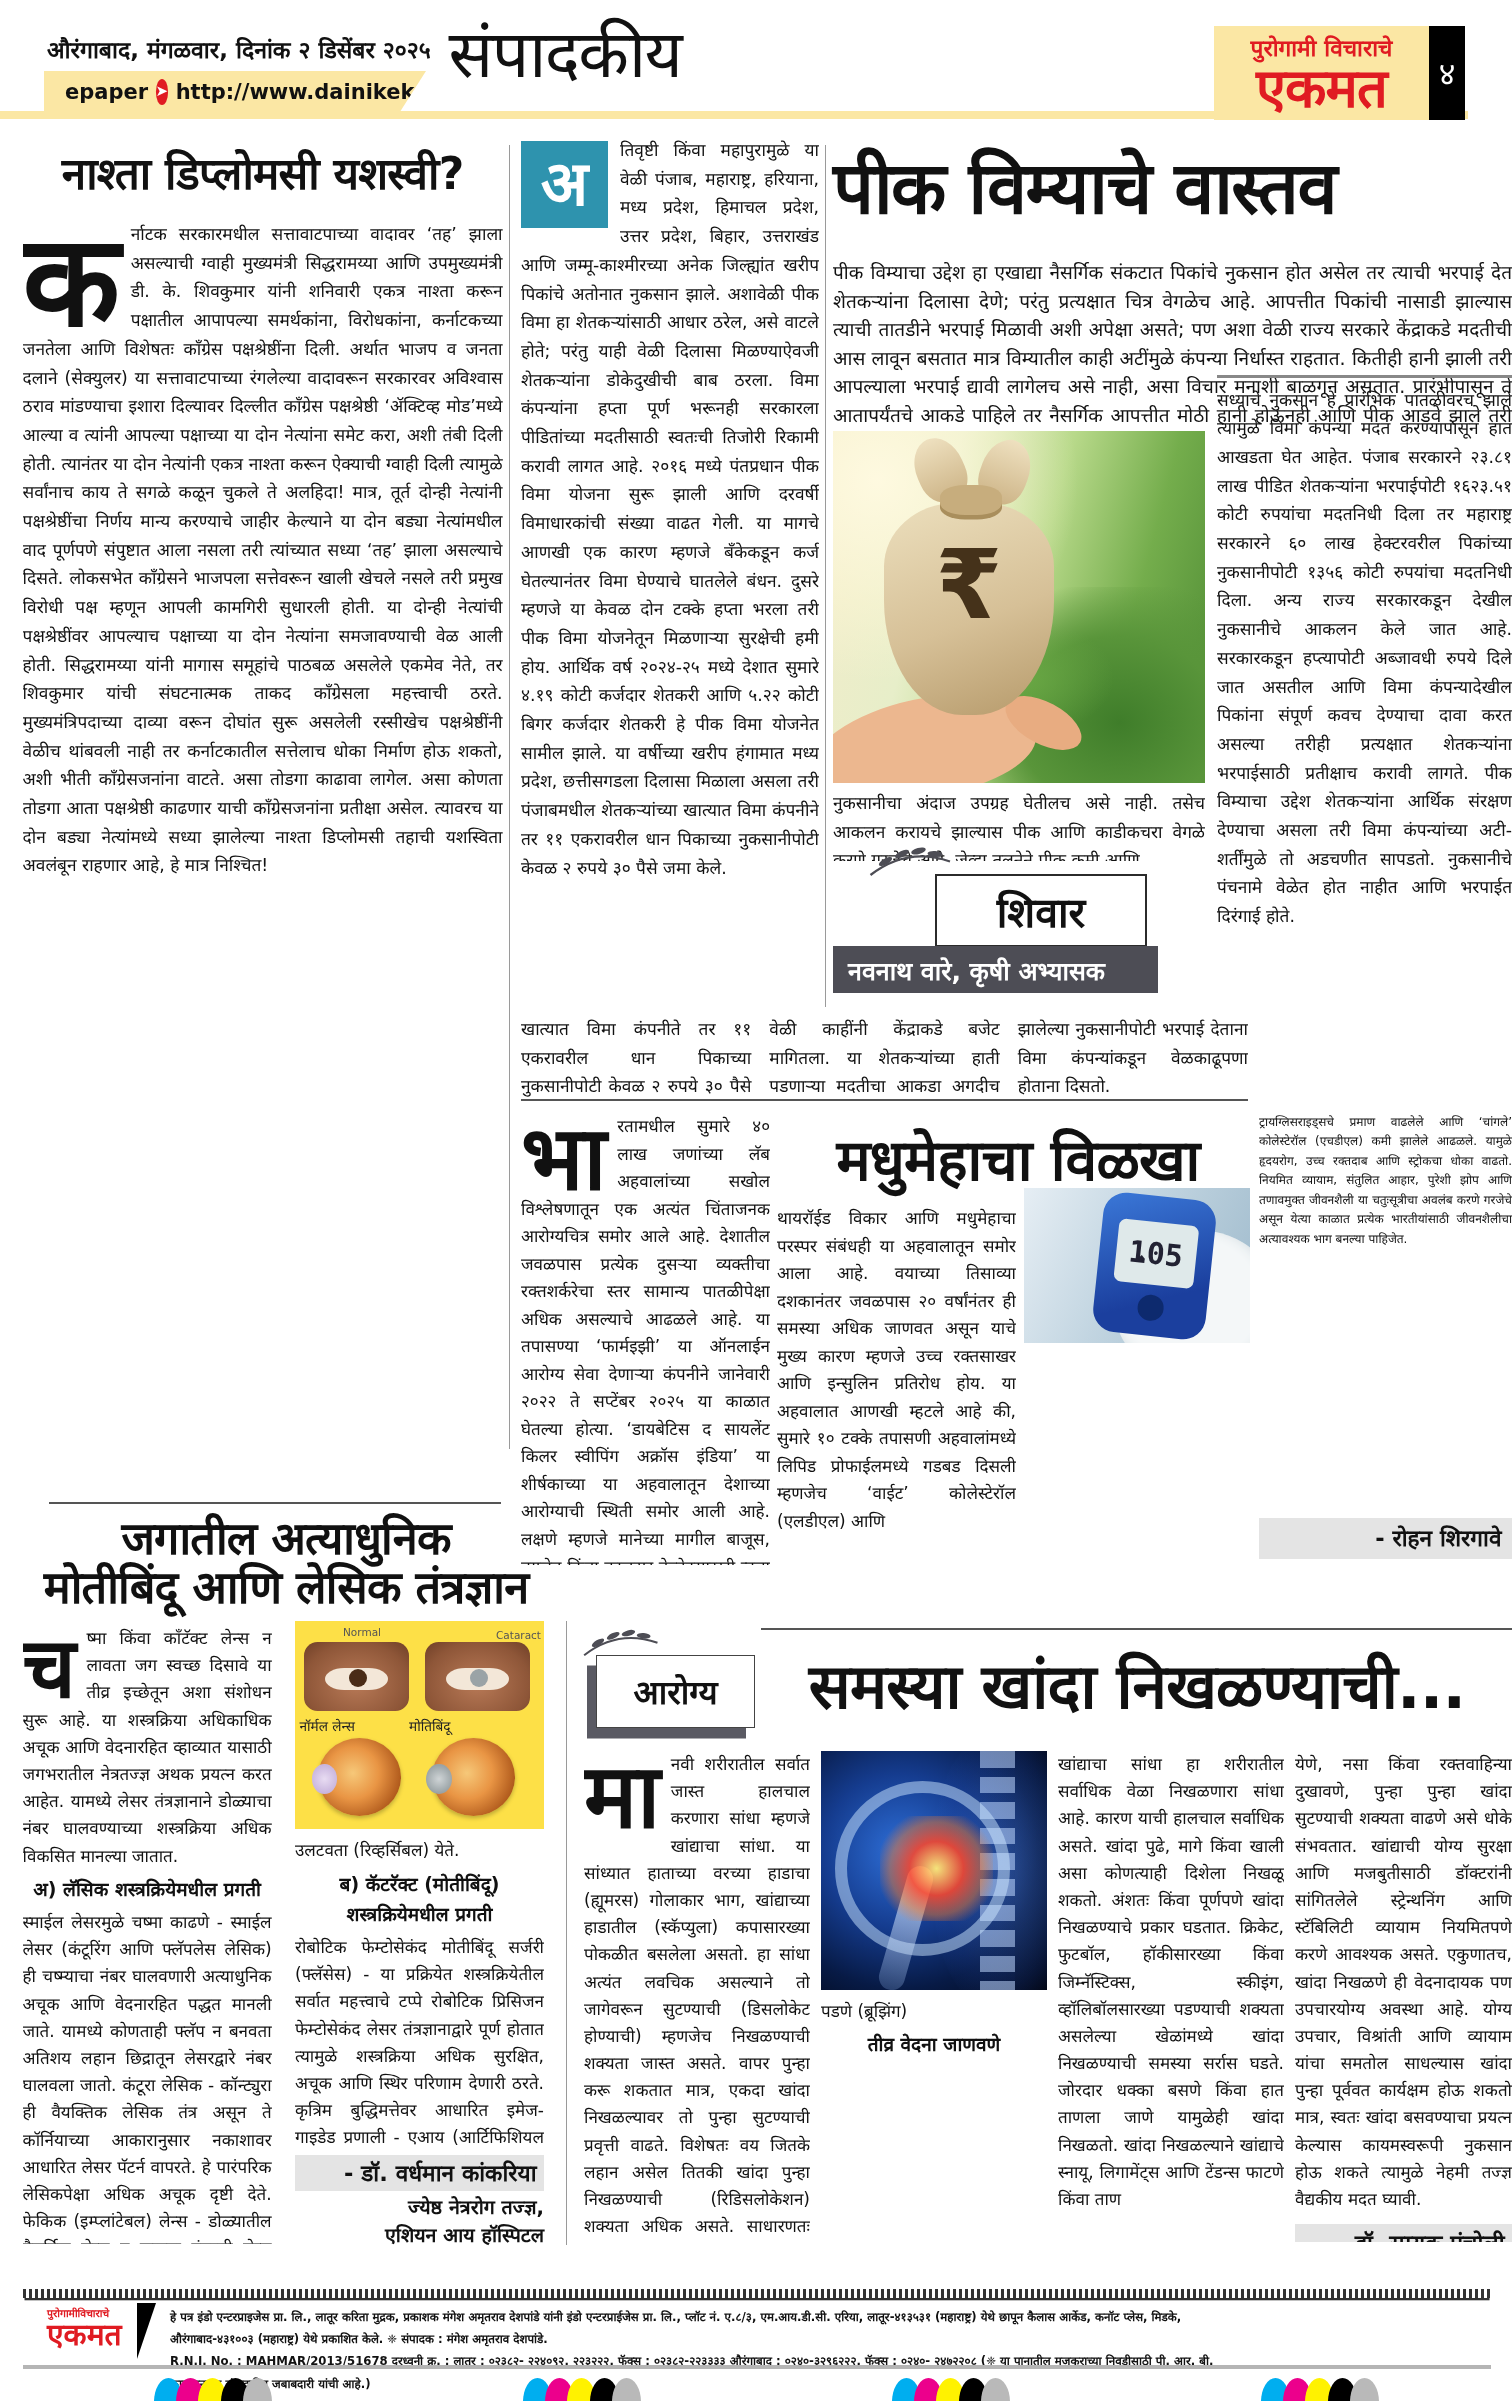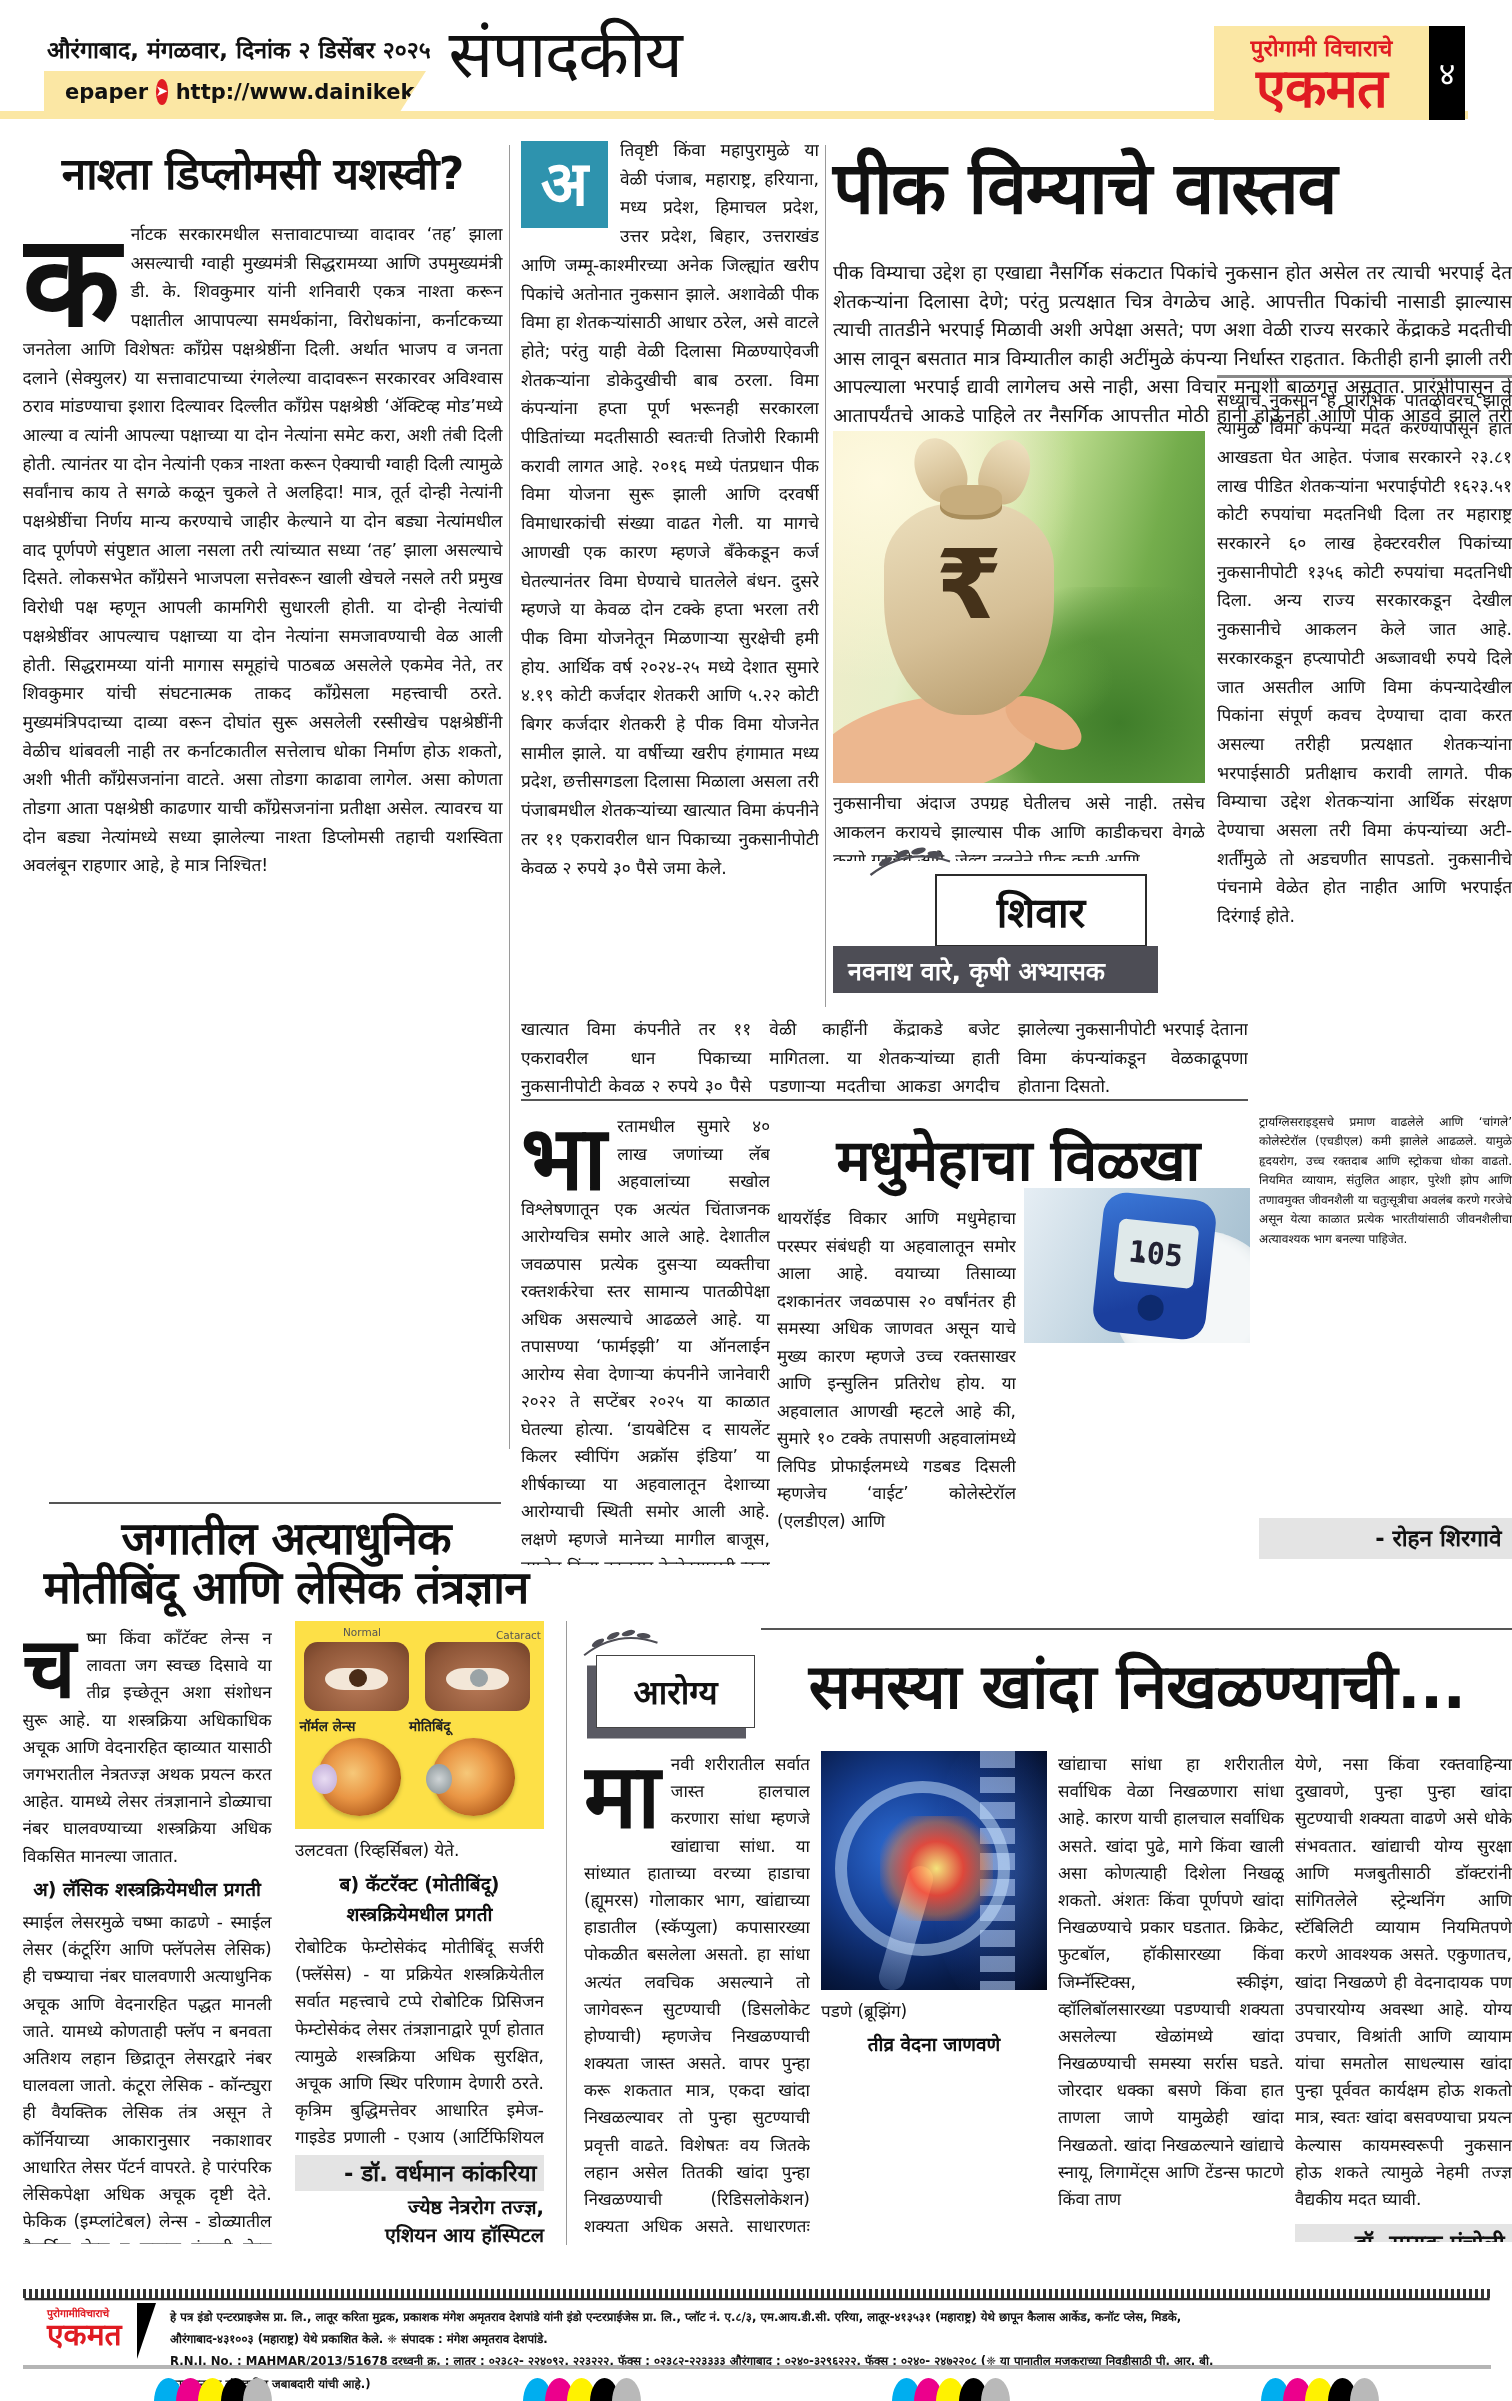--- a/index.html
+++ b/index.html
@@ -119,21 +119,21 @@
     border-radius:50% 50% 50% 50% / 80% 80% 80% 80%;overflow:hidden;}
   .eye-iris{position:absolute;left:24px;top:1.5px;width:18px;height:18px;border-radius:50%;background:#4a2c17;}
   .eye-iris.cloudy{background:#9aa3a6;}
   .eye-label{position:absolute;font-size:10.5px;color:#555;}
   .eyeball{position:absolute;width:83px;height:78px;border-radius:50%;
     background:radial-gradient(circle at 42% 45%,#f6c879 0%,#e99544 40%,#b05a1c 75%,#7c3a10 100%);
     box-shadow:0 2.3px 4.5px rgba(0,0,0,.25);}
   .lens{position:absolute;left:-6px;top:25.6px;width:25.6px;height:30px;border-radius:50%;
     background:radial-gradient(circle,#e8dcf2 0%,#c9b6de 70%);}
   .lens.grey{background:radial-gradient(circle,#cfd4d6 0%,#9aa3a6 70%);}
-  .eye-mr-label{position:absolute;font-size:13.6px;font-weight:bold;color:#222;}
+  .eye-mr-label{position:absolute;font-size:13.6px;font-weight:normal;color:#222;}
 
   
   .sh-rule{left:761px;top:1628px;width:752px;height:2.3px;}
   .sh-kicker{left:596px;top:1655px;width:157px;height:71px;background:#fff;border:1.5px solid #444;
     box-shadow:-9px 10.5px 0 #5a5a63;display:flex;align-items:center;justify-content:center;
     font-size:33px;font-weight:900;}
   .sh-head{left:761px;top:1642px;width:752px;text-align:center;font-size:62px;font-weight:900;letter-spacing:-0.8px;}
   .sh-col{top:1751px;height:491px;font-size:17px;line-height:1.6;}
   .sh-col1{left:584px;width:226px;}
   .sh-col1 .dropcap{font-size:89px;}

